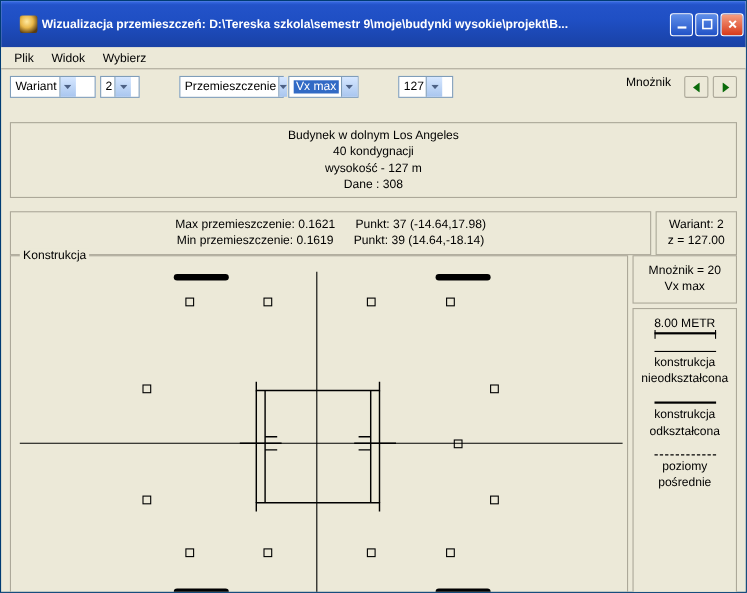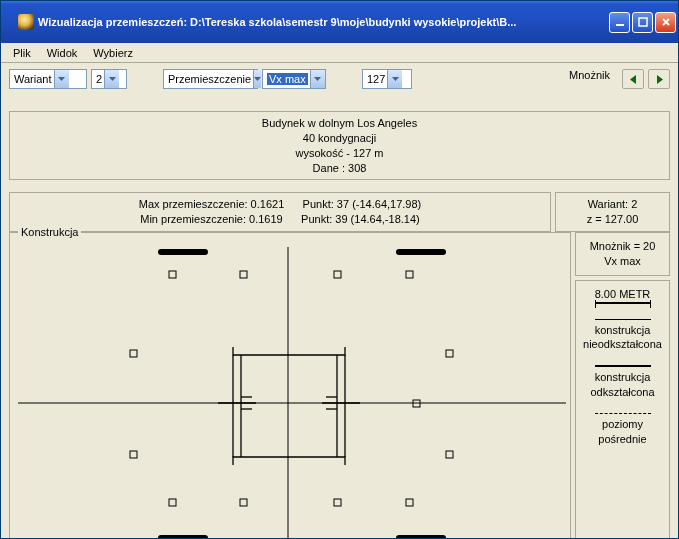--- a/index.html
+++ b/index.html
@@ -93,21 +93,21 @@
   .panel {
     border: 1px solid #aca899;
     background: #ece9d8;
     padding: 4px 6px;
     text-align: center;
     line-height: 1.35;
     margin-top: 12px;
   }
   .row2 { display:flex; gap:4px; }
   .row2 .stats { flex:1; text-align:center; }
-  .row2 .right { width: 115px; text-align:center; }
+  .row2 .right { width: 74px; text-align:center; }
 
   .mainrow { display:flex; gap:4px; }
   .canvas-wrap { flex:1; border:1px solid #aca899; position:relative; padding:2px 0 0 4px; }
   .grouplabel {
     position:absolute; top:-7px; left:8px;
     background:#ece9d8; padding:0 3px;
   }
   .canvas { width:100%; height:320px; display:block; }
 
   .sidecol { width:95px; display:flex; flex-direction:column; gap:4px; }

